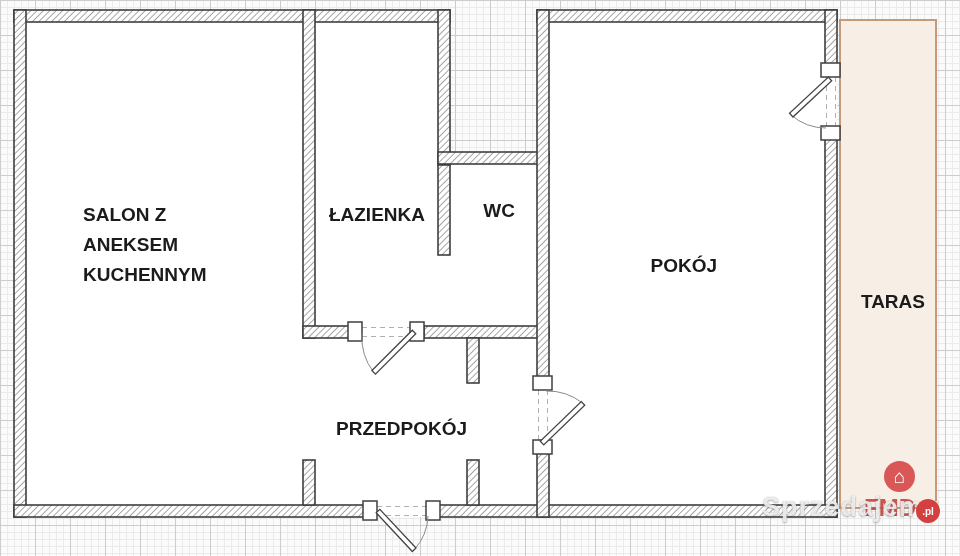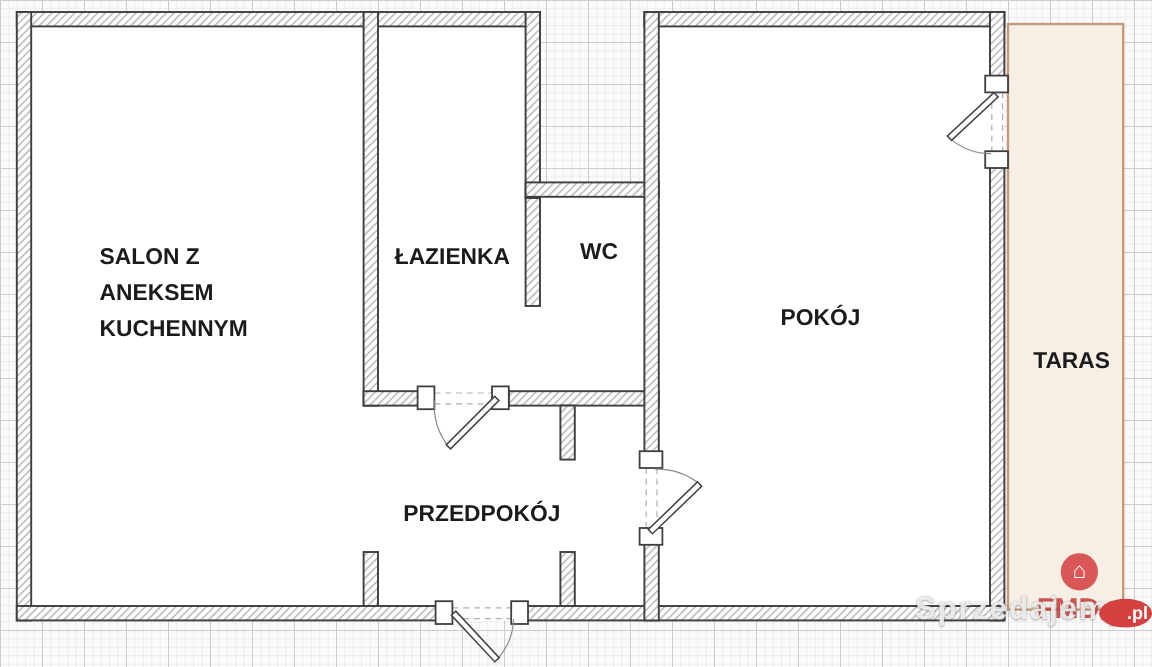--- a/index.html
+++ b/index.html
@@ -33,21 +33,21 @@
   }
   .logo-house span{color:#ffffff;font-size:19px;font-weight:bold;line-height:1;}
   .logo-fmd{
     position:absolute;left:864px;top:494px;z-index:1;
     font-size:24px;font-weight:bold;color:#c94944;opacity:0.92;letter-spacing:0;
   }
   .logo-pl{
     position:absolute;left:916px;top:499px;width:24px;height:24px;z-index:4;
     background:#d43f3f;border-radius:50%;
     display:flex;align-items:center;justify-content:center;
-    color:#ffffff;font-size:15px;font-weight:bold;padding-left:20px;
+    color:#ffffff;font-size:10px;font-weight:bold;
   }
 </style>
 </head>
 <body>
 
 <div id="stage">
 
   <svg id="plan-svg" width="960" height="556" viewBox="0 0 960 556">
     <defs>
       <pattern id="hatch" patternUnits="userSpaceOnUse" width="4.5" height="4.5" patternTransform="rotate(-45)">

